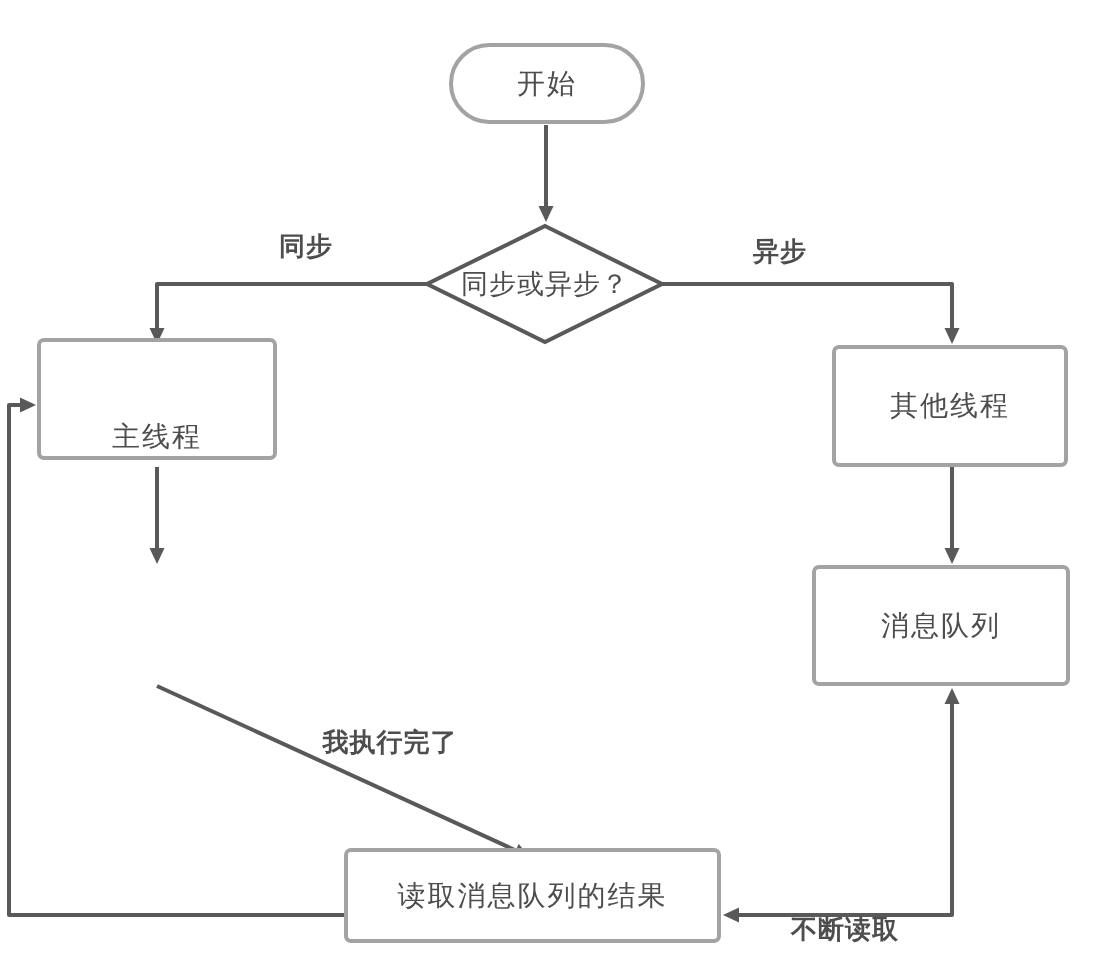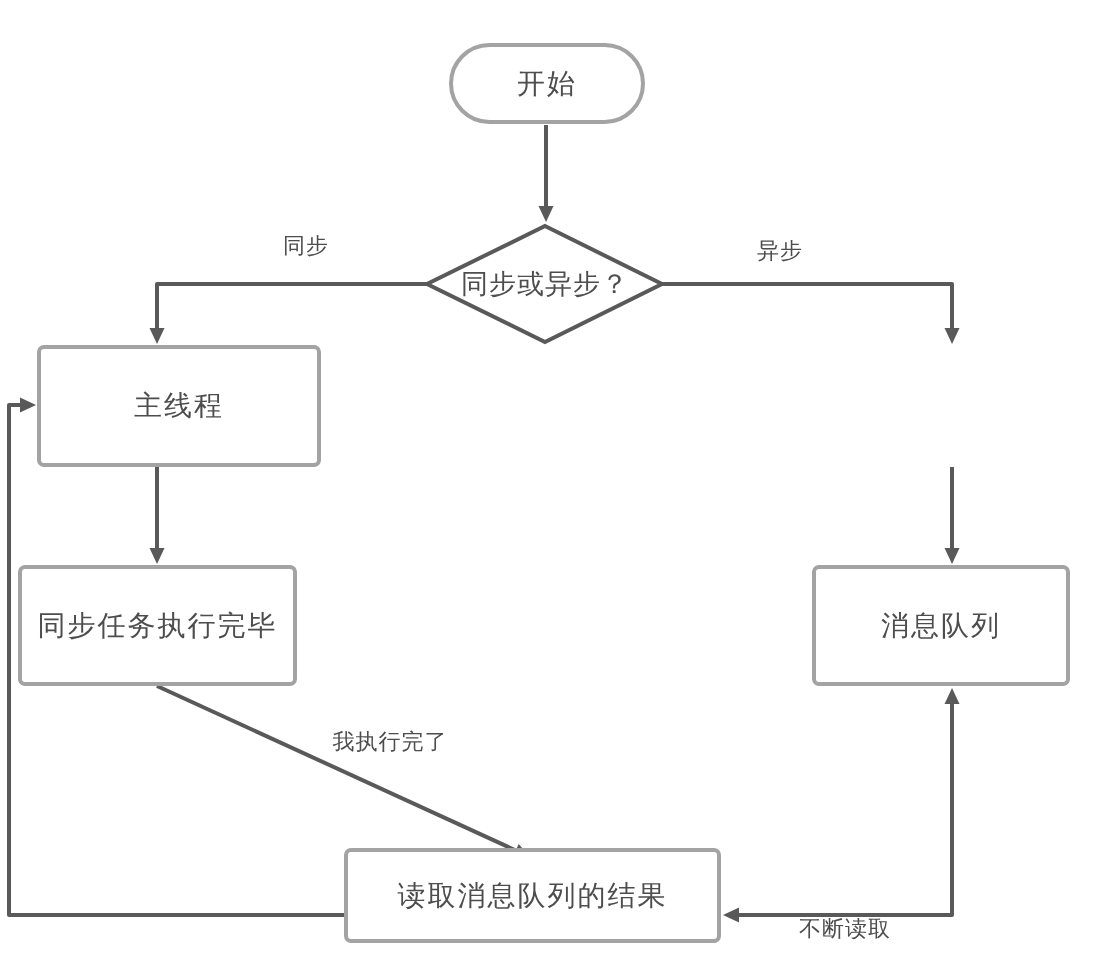--- a/index.html
+++ b/index.html
@@ -57,21 +57,21 @@
   .overlay-label {
     position: absolute;
     display: flex;
     align-items: center;
     justify-content: center;
     color: #4d4d4d;
     z-index: 3;
     white-space: nowrap;
   }
   .decision-label { font-size: 27px; letter-spacing: 1px; }
-  .edge-label { font-size: 22px; letter-spacing: 1px; }
+  .edge-label { font-size: 26px; letter-spacing: 1px; font-weight: bold; }
   .watermark {
     position: absolute;
     color: #bdbdbd;
     font-size: 20px;
     letter-spacing: 1px;
     z-index: 3;
     white-space: nowrap;
   }
 </style>
 </head>
@@ -108,28 +108,28 @@
 
     <polygon class="decision-shape" points="545,226 662,284 545,342 427,284"></polygon>
   </svg>
 
   <div class="node stadium" style="left:449px; top:43px; width:196px; height:81px;">
     <span>开始</span>
   </div>
 
   <div class="overlay-label decision-label" style="left:435px; top:264px; width:220px; height:40px;">同步或异步？</div>
 
-  <div class="node rect" style="left:37px; top:345px; width:284px; height:122px;">
+  <div class="node rect" style="left:37px; top:338px; width:240px; height:122px;align-items:flex-end;">
     <span>主线程</span>
   </div>
 
+  <div class="node rect" style="left:832px; top:345px; width:236px; height:122px;">
+    <span>其他线程</span>
+  </div>
 
-  <div class="node rect" style="left:18px; top:565px; width:279px; height:121px;">
-    <span>同步任务执行完毕</span>
-  </div>
 
   <div class="node rect" style="left:812px; top:565px; width:258px; height:121px;">
     <span>消息队列</span>
   </div>
 
   <div class="node rect" style="left:344px; top:848px; width:377px; height:95px;">
     <span>读取消息队列的结果</span>
   </div>
 
   <div class="overlay-label edge-label" style="left:256px; top:230px; width:100px; height:32px;">同步</div>

